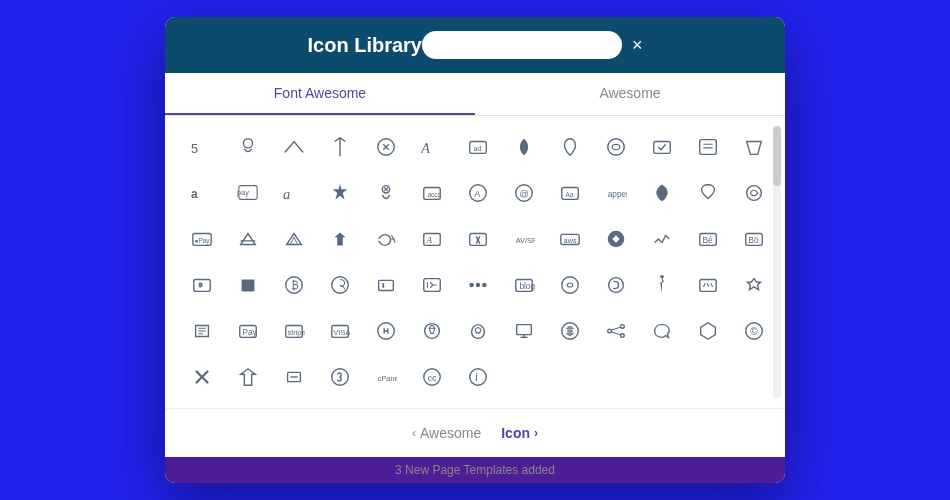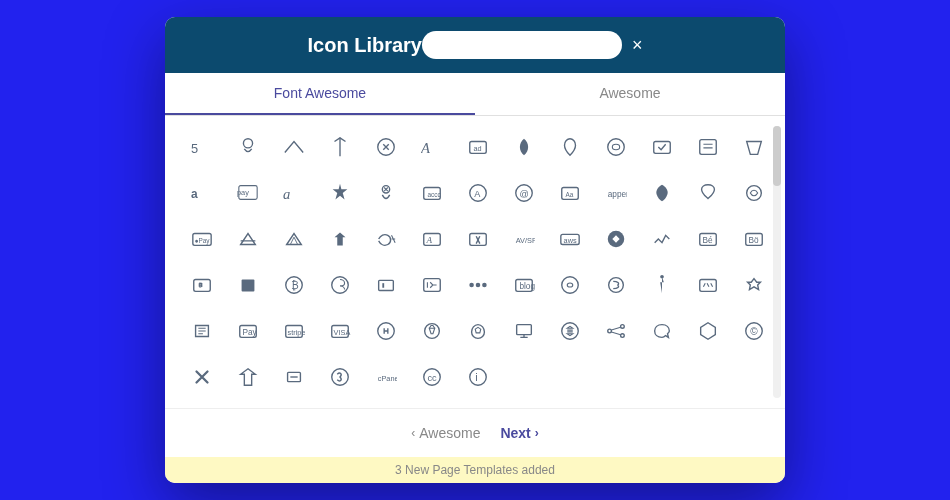--- a/index.html
+++ b/index.html
@@ -159,21 +159,21 @@
       color: #888;
     }
     .next-btn {
       color: #4a4a9e;
       font-weight: 600;
     }
     .chevron {
       font-size: 12px;
     }
     .bottom-bar {
-      background: #fef9c3;
+      background: #4c1d95;
       padding: 6px 16px;
       font-size: 12px;
       color: #888;
       text-align: center;
     }
   </style>
 </head>
 <body>
 
 <div class="modal-backdrop">
@@ -626,21 +626,21 @@
         </div>
     </div>
   </div>
 
   <div class="pagination">
     <button class="prev-btn">
       <span class="chevron">‹</span>
       <span>Awesome</span>
     </button>
     <button class="next-btn">
-      <span>Next</span>
+      <span>Icon</span>
       <span class="chevron">›</span>
     </button>
   </div>
 
   <div class="bottom-bar">
     <span>3 New Page Templates added</span>
   </div>
 </div>
 
 </body></html>

